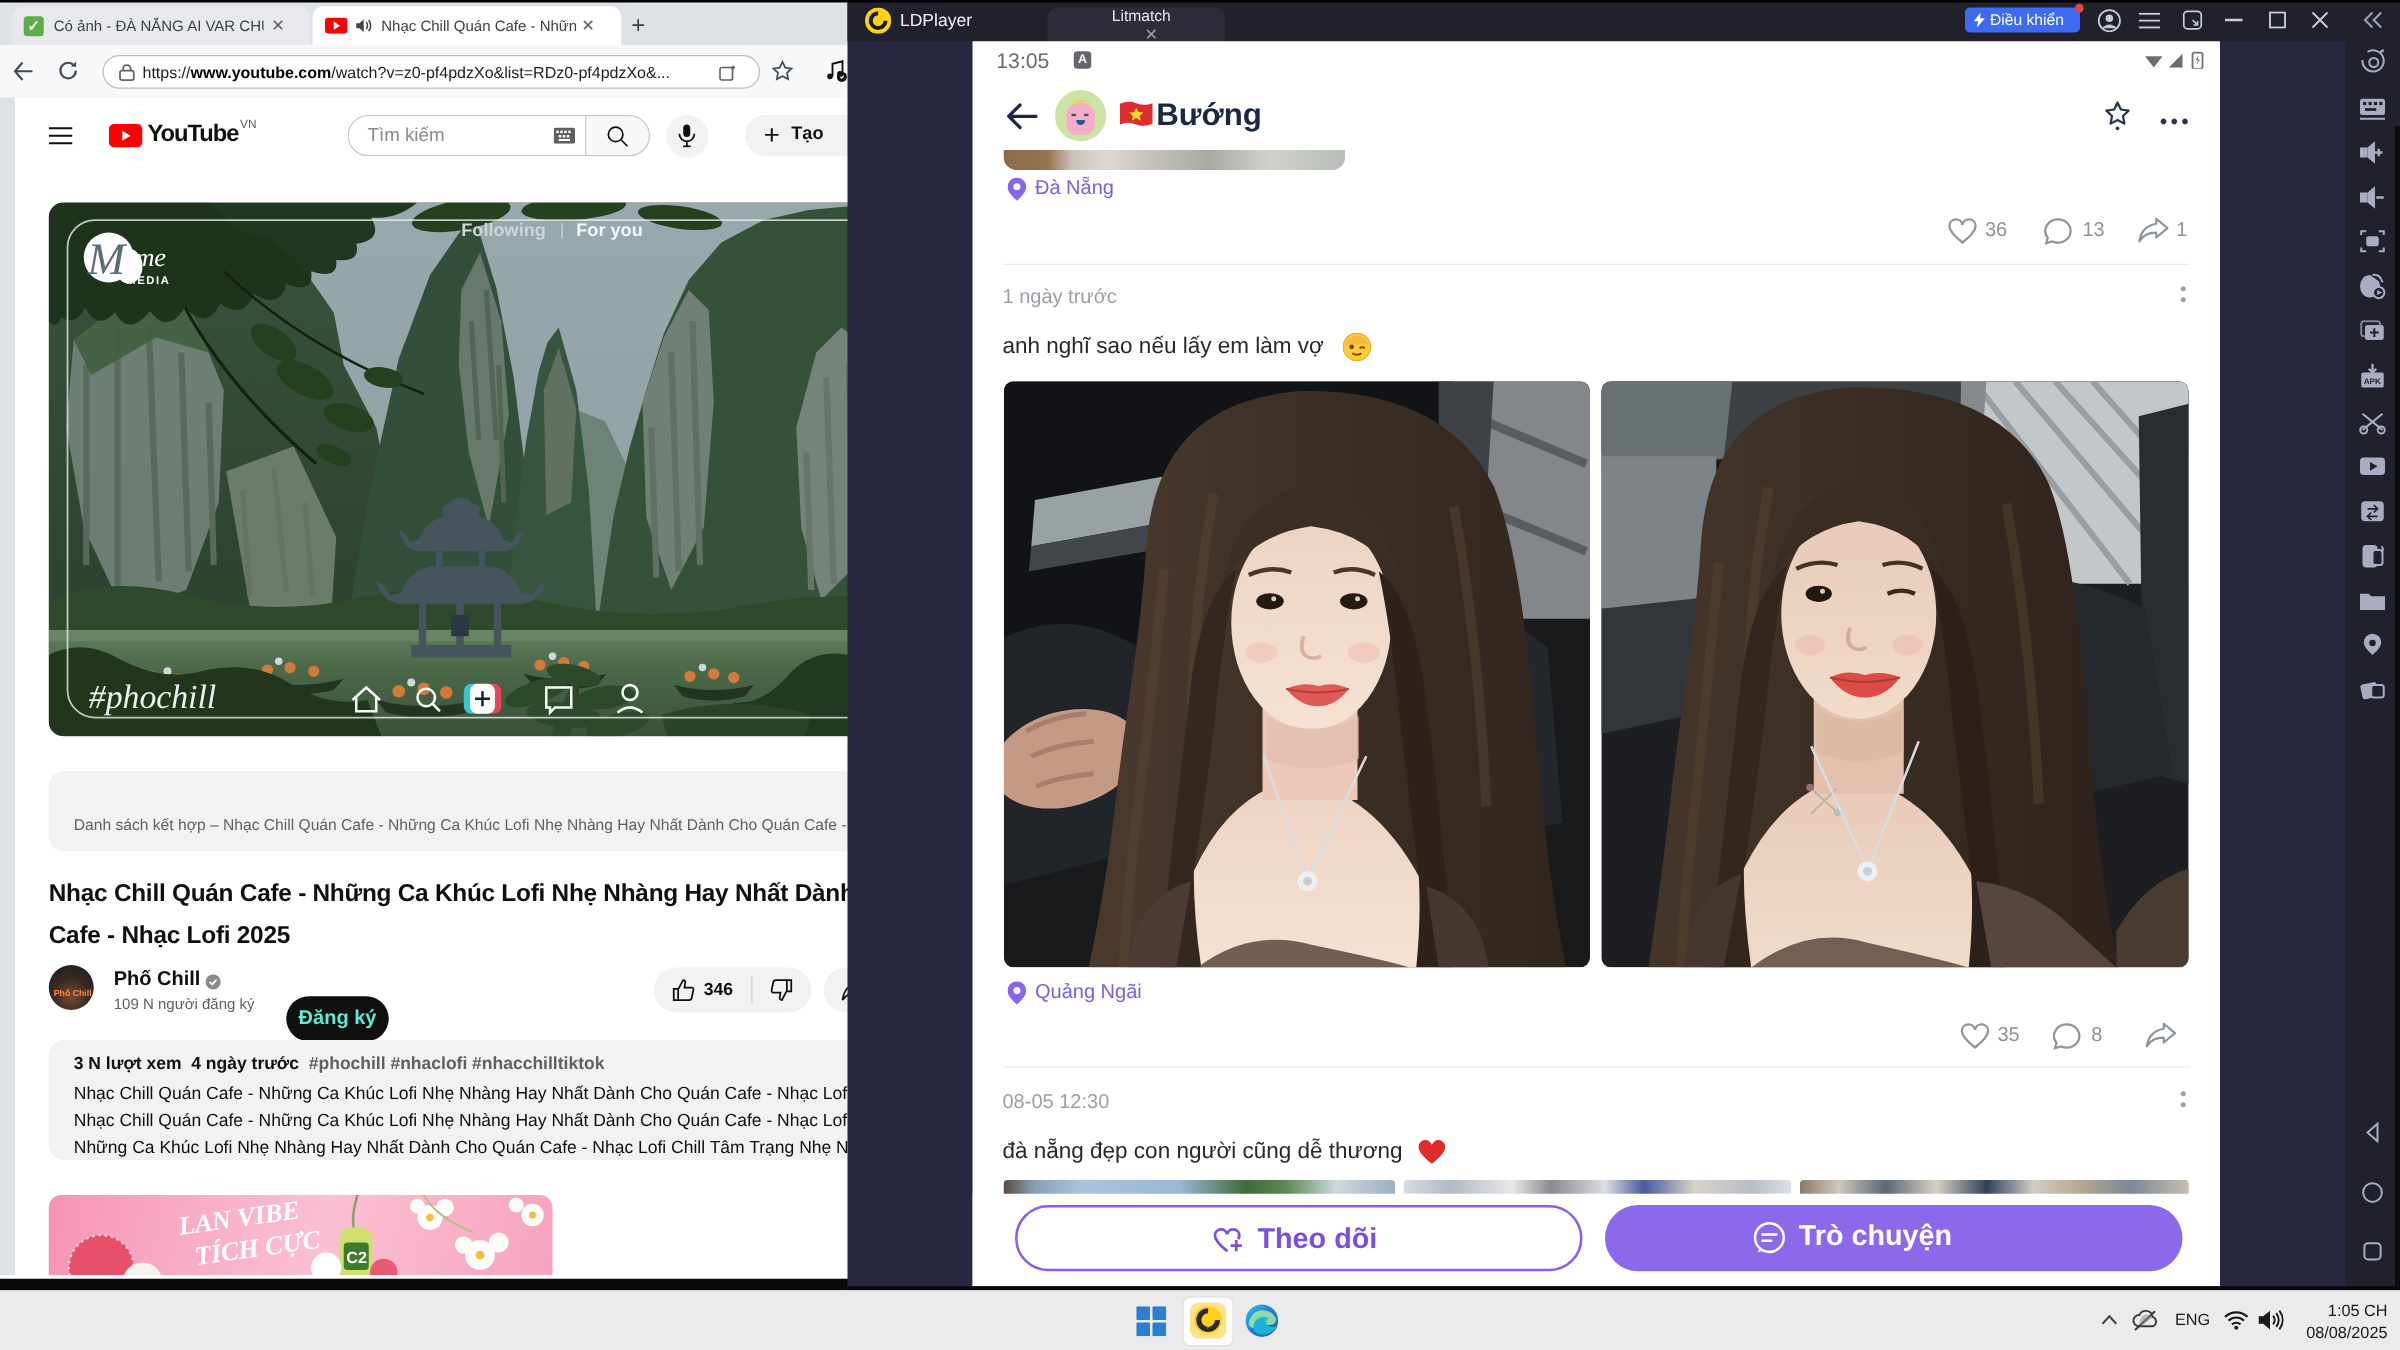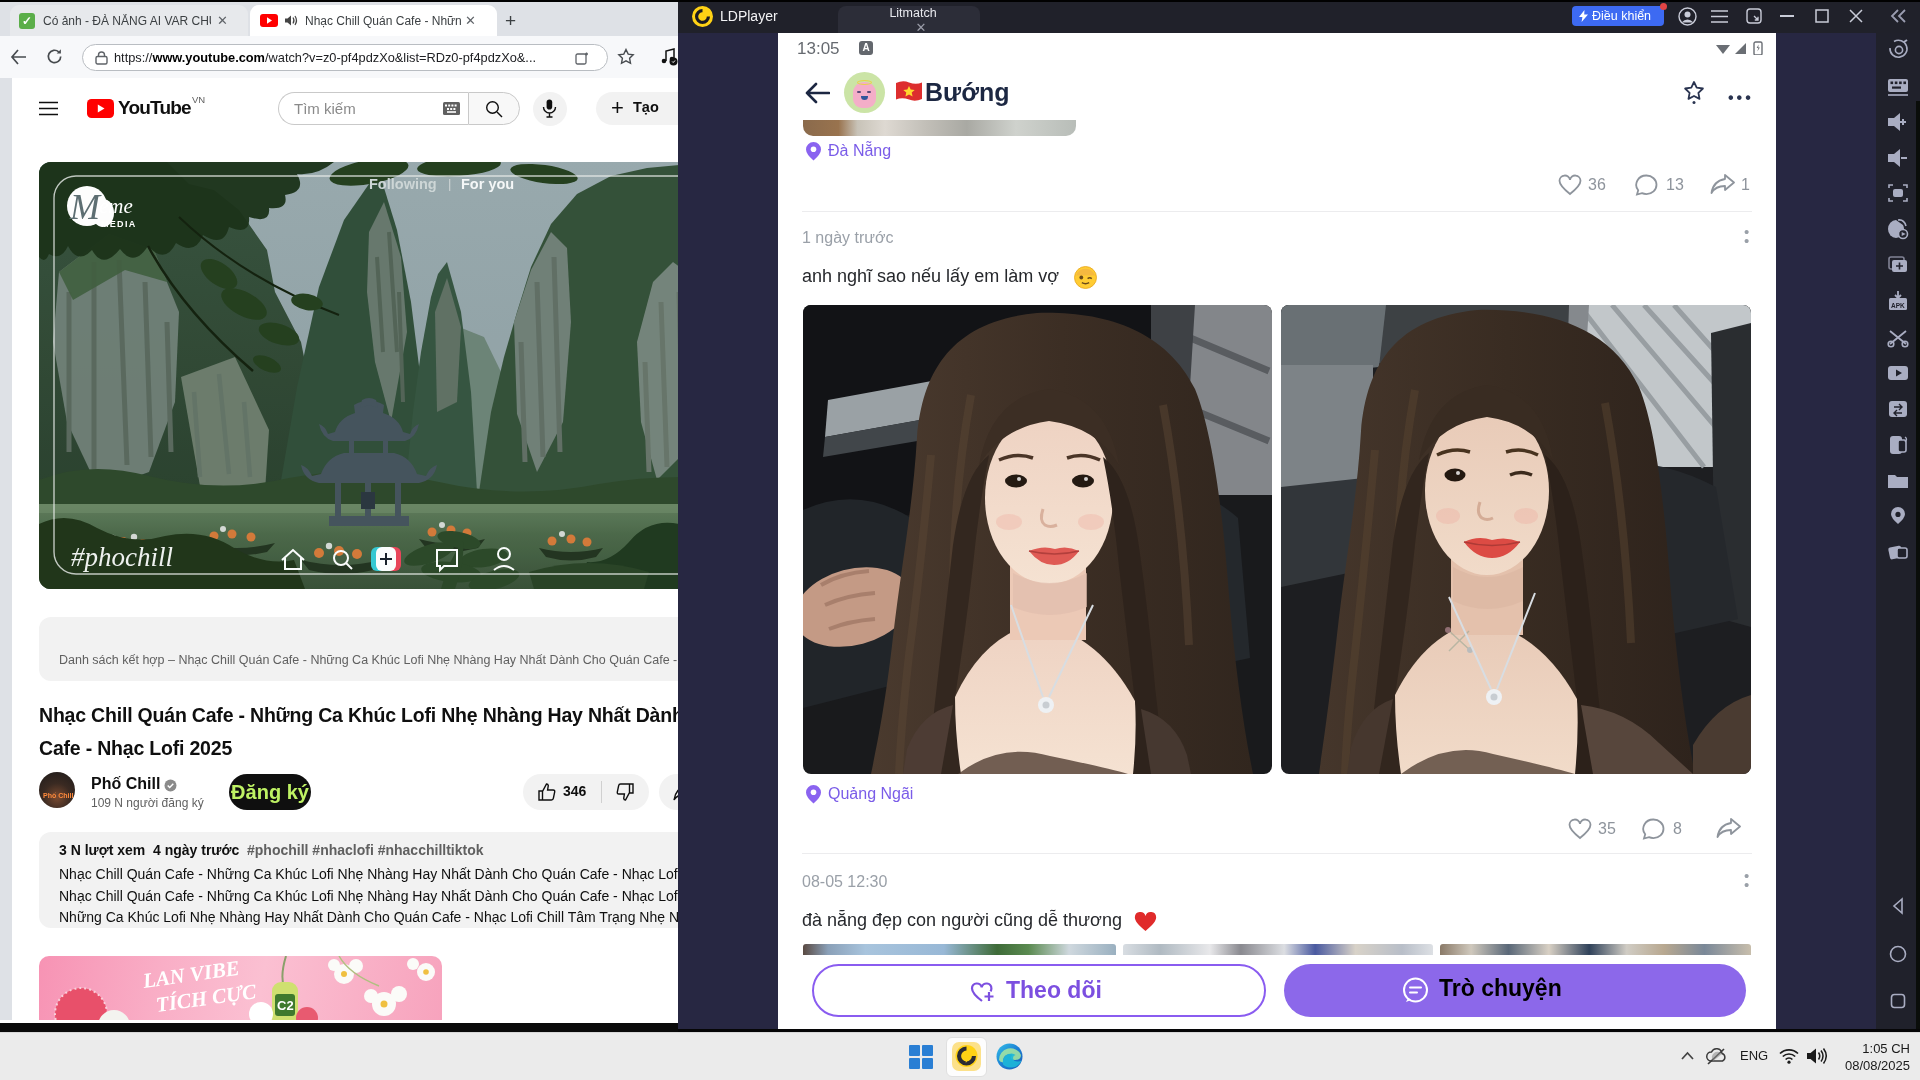--- a/index.html
+++ b/index.html
@@ -299,21 +299,21 @@
 
       <div class="abs" style="left:27px;top:694px;width:36px;height:36px;border-radius:50%;background:radial-gradient(circle at 50% 70%, #7a4a30 0%, #3a2a22 45%, #1d1a1a 100%);overflow:hidden;">
         <span style="position:absolute;left:4px;top:20px;font-size:7px;color:#ff8a3c;font-weight:bold;">Phố Chill</span>
       </div>
       <span class="abs" style="left:79px;top:697px;font-size:16px;font-weight:bold;color:#0f0f0f;">Phố Chill</span>
       <svg class="abs" style="left:152px;top:701px;" width="13" height="13" viewBox="0 0 13 13">
           <circle cx="6.5" cy="6.5" r="6" fill="#8a8a8a"></circle>
           <path d="M3.7 6.5 l2 2 3.6 -3.8" stroke="#fff" stroke-width="1.4" fill="none"></path>
         </svg>
       <span class="abs" style="left:79px;top:718px;font-size:12px;color:#606060;">109 N người đăng ký</span>
-      <div class="abs" style="left:217px;top:696px;width:82px;height:36px;background:#0f0f0f;border-radius:18px;color:#bef264;font-size:20px;font-weight:bold;text-align:center;line-height:36px;">Đăng ký</div>
+      <div class="abs" style="left:217px;top:719px;width:82px;height:36px;background:#0f0f0f;border-radius:18px;color:#5eead4;font-size:16px;font-weight:bold;text-align:center;line-height:36px;">Đăng ký</div>
       <div class="abs" style="left:511px;top:696px;width:126px;height:36px;background:#f2f2f2;border-radius:18px;">
         <svg style="position:absolute;left:14px;top:8px;" width="20" height="20" viewBox="0 0 20 20">
             <path d="M2 9 h3.5 v9 H2 Z M5.5 17 V9.5 L9.5 2 q1.6 0 1.8 1.6 L10.6 8 h5.6 q1.8 0 1.5 1.8 l-1.3 6.4 q-.3 1.8 -2 1.8 H5.5 Z" fill="none" stroke="#0f0f0f" stroke-width="1.4"></path>
           </svg>
         <span style="position:absolute;left:40px;top:9px;font-size:14px;font-weight:bold;color:#0f0f0f;">346</span>
         <div style="position:absolute;left:78px;top:7px;width:1px;height:22px;background:#d0d0d0;"></div>
         <svg style="position:absolute;left:92px;top:8px;" width="20" height="20" viewBox="0 0 20 20">
             <g transform="rotate(180 10 10)">
               <path d="M2 9 h3.5 v9 H2 Z M5.5 17 V9.5 L9.5 2 q1.6 0 1.8 1.6 L10.6 8 h5.6 q1.8 0 1.5 1.8 l-1.3 6.4 q-.3 1.8 -2 1.8 H5.5 Z" fill="none" stroke="#0f0f0f" stroke-width="1.4"></path>
             </g>
@@ -638,21 +638,21 @@
             <path d="M19 13 v9 M14.5 17.5 h9" stroke="#7c4fe0" stroke-width="2.2"></path>
           </svg>
         <span style="position:absolute;left:192px;top:11px;font-size:23px;font-weight:bold;color:#7c4fe0;">Theo dõi</span>
       </div>
       <div class="abs" style="left:506px;top:931px;width:462px;height:53px;border-radius:27px;background:#8c68ea;">
         <svg style="position:absolute;left:118px;top:13px;" width="27" height="27" viewBox="0 0 27 27">
             <circle cx="13.5" cy="13" r="11.5" fill="none" stroke="#fff" stroke-width="2"></circle>
             <path d="M8 10.5 h11 M8 15.5 h7" stroke="#fff" stroke-width="2" stroke-linecap="round"></path>
             <path d="M6 21 l-2 4 5 -2" fill="#fff"></path>
           </svg>
-        <span style="position:absolute;left:155px;top:11px;font-size:23px;font-weight:bold;color:#000000;">Trò chuyện</span>
+        <span style="position:absolute;left:155px;top:11px;font-size:23px;font-weight:bold;color:#ffffff;">Trò chuyện</span>
       </div>
     </div>
     <div class="abs" id="ldsidebar">
       <svg width="44" height="996" viewBox="0 0 44 996" fill="none" stroke="#a9adc2" stroke-width="1.6">
         <g transform="translate(22,17)">
             <path d="M-8 -2 a8.5 8.5 0 1 0 4 -6.5"></path>
             <circle cx="1" cy="0" r="3.6"></circle>
             <path d="M6 -8 l3 -2" stroke-width="2"></path>
           </g>
         <g transform="translate(22,53)">

